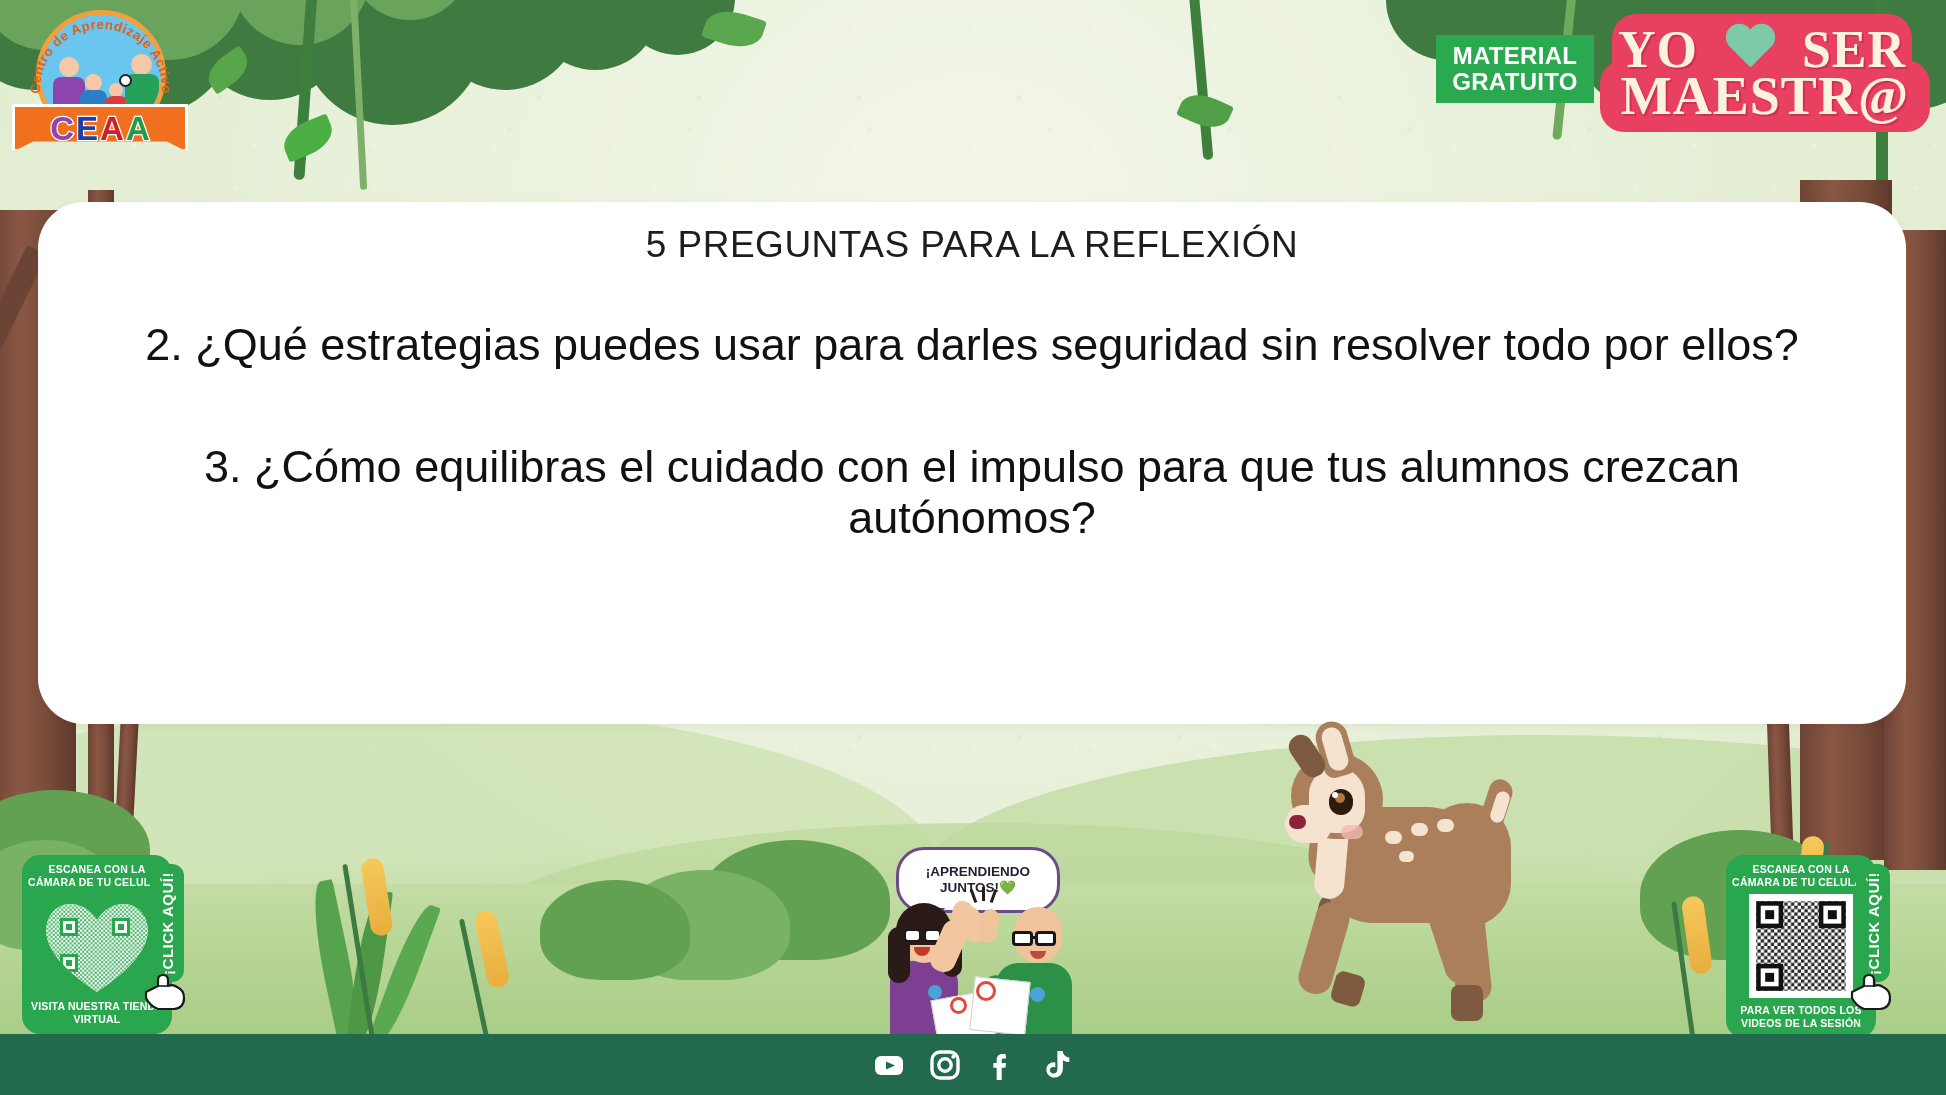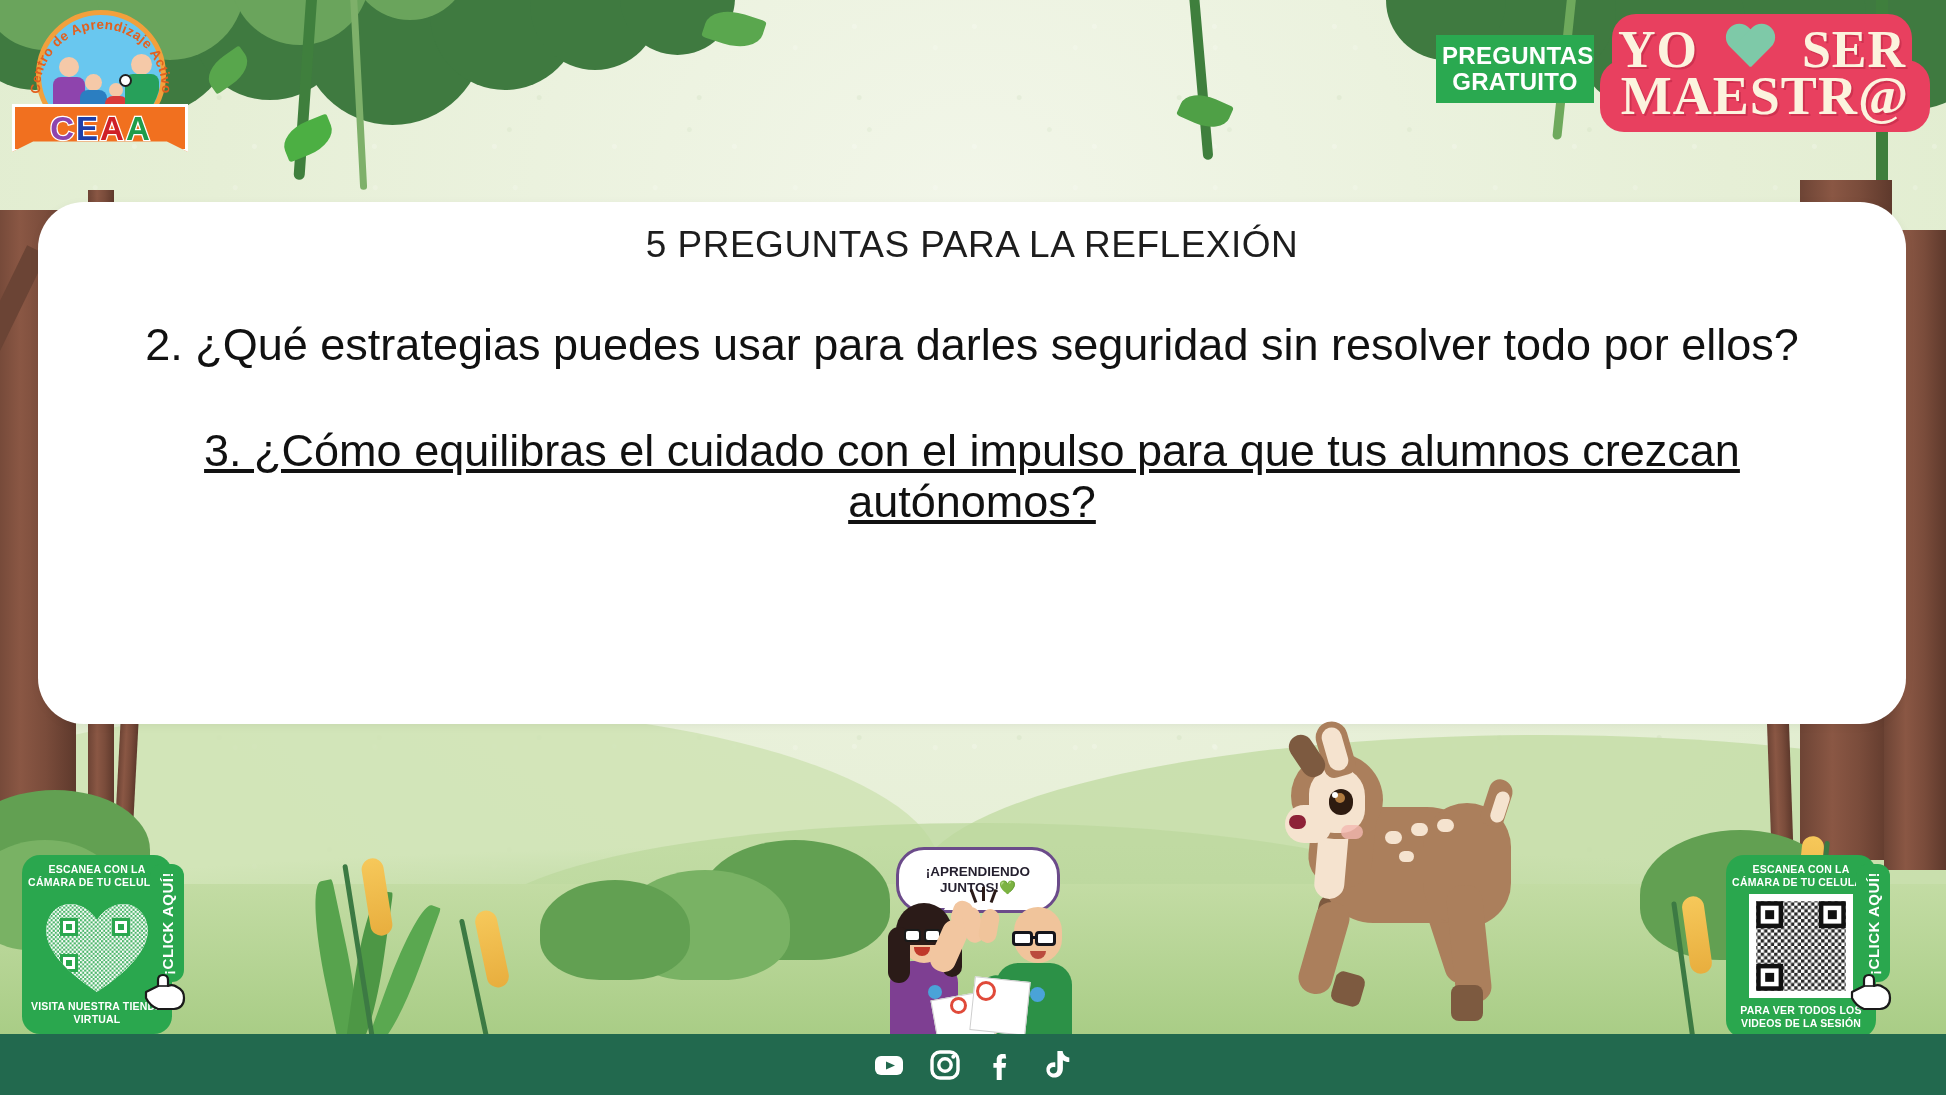--- a/index.html
+++ b/index.html
@@ -124,21 +124,21 @@
   .card-title{
     text-align:center;font-size:37px;color:#1d1d1d;letter-spacing:.5px;
     margin-top:22px;font-weight:400;
   }
   .q{
     text-align:center;font-size:45px;color:#111;line-height:1.12;
     margin:0 62px;font-weight:400;
   }
   .q1{margin-top:44px;}
   .q2{margin-top:54px;}
-  .q3{margin-top:56px;text-decoration:underline;}
+  .q3{margin-top:72px;}
 
   
   .deer{position:absolute;left:1255px;top:715px;width:300px;height:320px;}
   .d-body{position:absolute;background:#ab7f5c;}
   .d-light{position:absolute;background:#f5e3cf;}
   .d-dark{position:absolute;background:#7d5a40;}
 
   
   .teachers{position:absolute;left:880px;top:855px;width:235px;height:185px;}
   .bubble{
@@ -299,21 +299,21 @@
     </svg>
     <div class="logo-banner">
       <span style="color:#8e44ad">C</span>
       <span style="color:#1f3fa8">E</span>
       <span style="color:#cf2027">A</span>
       <span style="color:#1f9c4a">A</span>
     </div>
   </div>
 
   <div class="mat-gratuito">
-    <div>PREGUNTAS</div>
+    <div>MATERIAL</div>
     <div>GRATUITO</div>
   </div>
 
   <div class="yo-badge">
     <div class="yo-blob yo-r1"></div>
     <div class="yo-blob yo-r2"></div>
     <div class="yo-row yo-row1">
       <span>YO</span>
       <span class="heart"></span>
       <span>SER</span>

